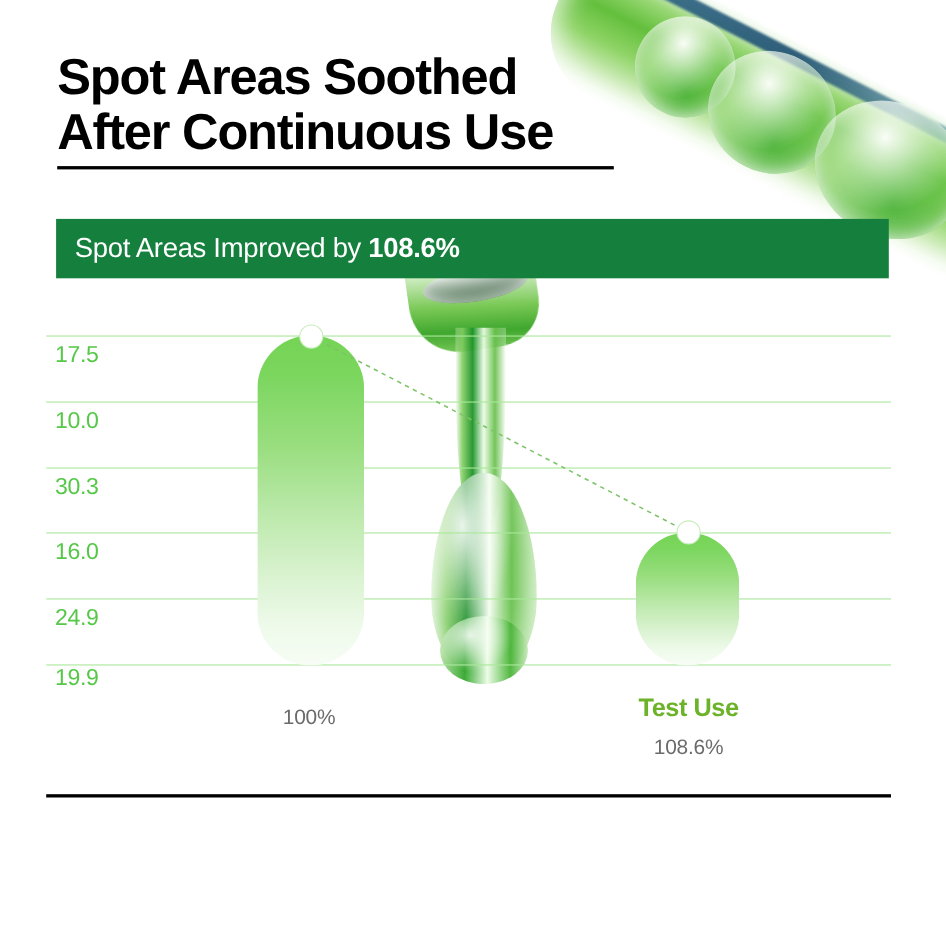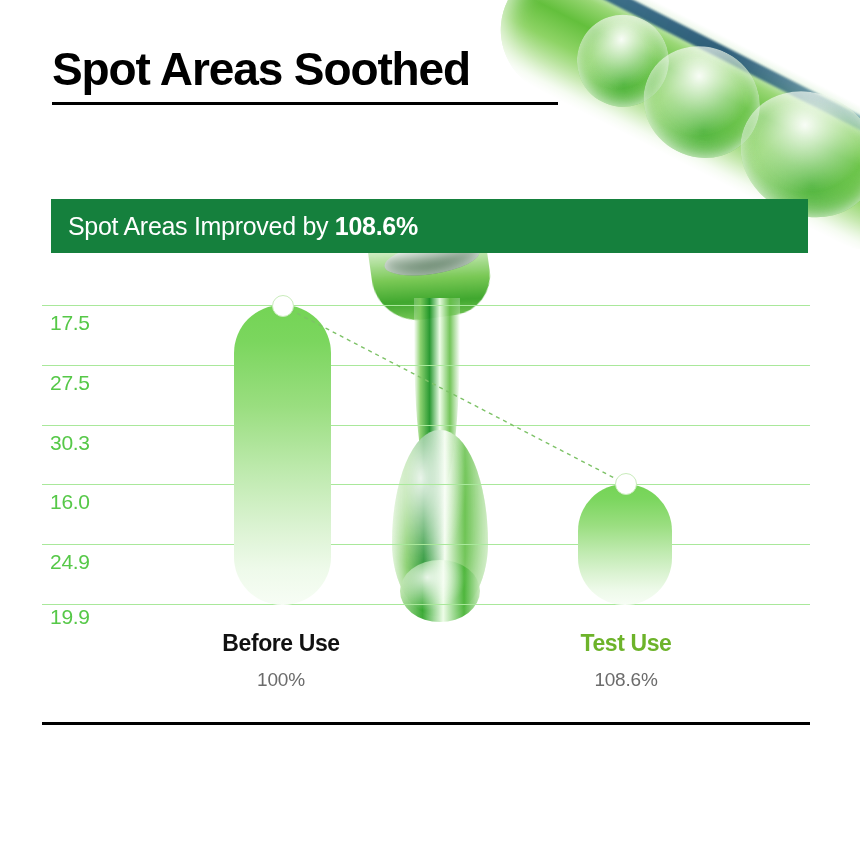--- a/index.html
+++ b/index.html
@@ -169,41 +169,42 @@
     <div class="nozzle"></div>
     <div class="nozzle-ring"></div>
     <div class="drip-neck"></div>
     <div class="drip-bulb"></div>
     <div class="drip-tip"></div>
   </div>
 
   <div class="headline">
     <h1>
       <span>Spot Areas Soothed</span><br>
+      <span>After Continuous Use</span>
     </h1>
     <div class="headline-rule"></div>
   </div>
 
   <div class="banner">
     <div class="banner-text">
       <span>Spot Areas Improved by </span><b>108.6%</b>
     </div>
   </div>
 
   <div class="chart">
 
     <div class="grid-row" style="top:305px"></div>
     <div class="grid-row" style="top:365px"></div>
     <div class="grid-row" style="top:425px"></div>
     <div class="grid-row" style="top:484px"></div>
     <div class="grid-row" style="top:544px"></div>
     <div class="grid-row" style="top:604px"></div>
 
     <div class="ytick" style="top:323px">17.5</div>
-    <div class="ytick" style="top:383px">27.5</div>
+    <div class="ytick" style="top:383px">10.0</div>
     <div class="ytick" style="top:443px">30.3</div>
     <div class="ytick" style="top:502px">16.0</div>
     <div class="ytick" style="top:562px">24.9</div>
     <div class="ytick" style="top:617px">19.9</div>
 
     <div class="bar" style="left:234px; top:305px; width:97px; height:300px;">
       <div class="bar-shape"></div>
     </div>
 
     <div class="bar" style="left:578px; top:484px; width:94px; height:121px;">
@@ -211,21 +212,20 @@
     </div>
 
     <svg class="connector" viewBox="0 0 860 860">
       <line x1="283" y1="306" x2="626" y2="484" stroke="#7dc267" stroke-width="1.4" stroke-dasharray="4 4"></line>
     </svg>
 
     <div class="bar-dot" style="left:283px; top:306px;"></div>
     <div class="bar-dot" style="left:626px; top:484px;"></div>
 
     <div class="xlabel before" style="left:281px; top:630px;">
-      <div class="name">Before Use</div>
       <div class="pct">100%</div>
     </div>
     <div class="xlabel after" style="left:626px; top:630px;">
       <div class="name">Test Use</div>
       <div class="pct">108.6%</div>
     </div>
   </div>
 
   <div class="footer-rule"></div>
 

